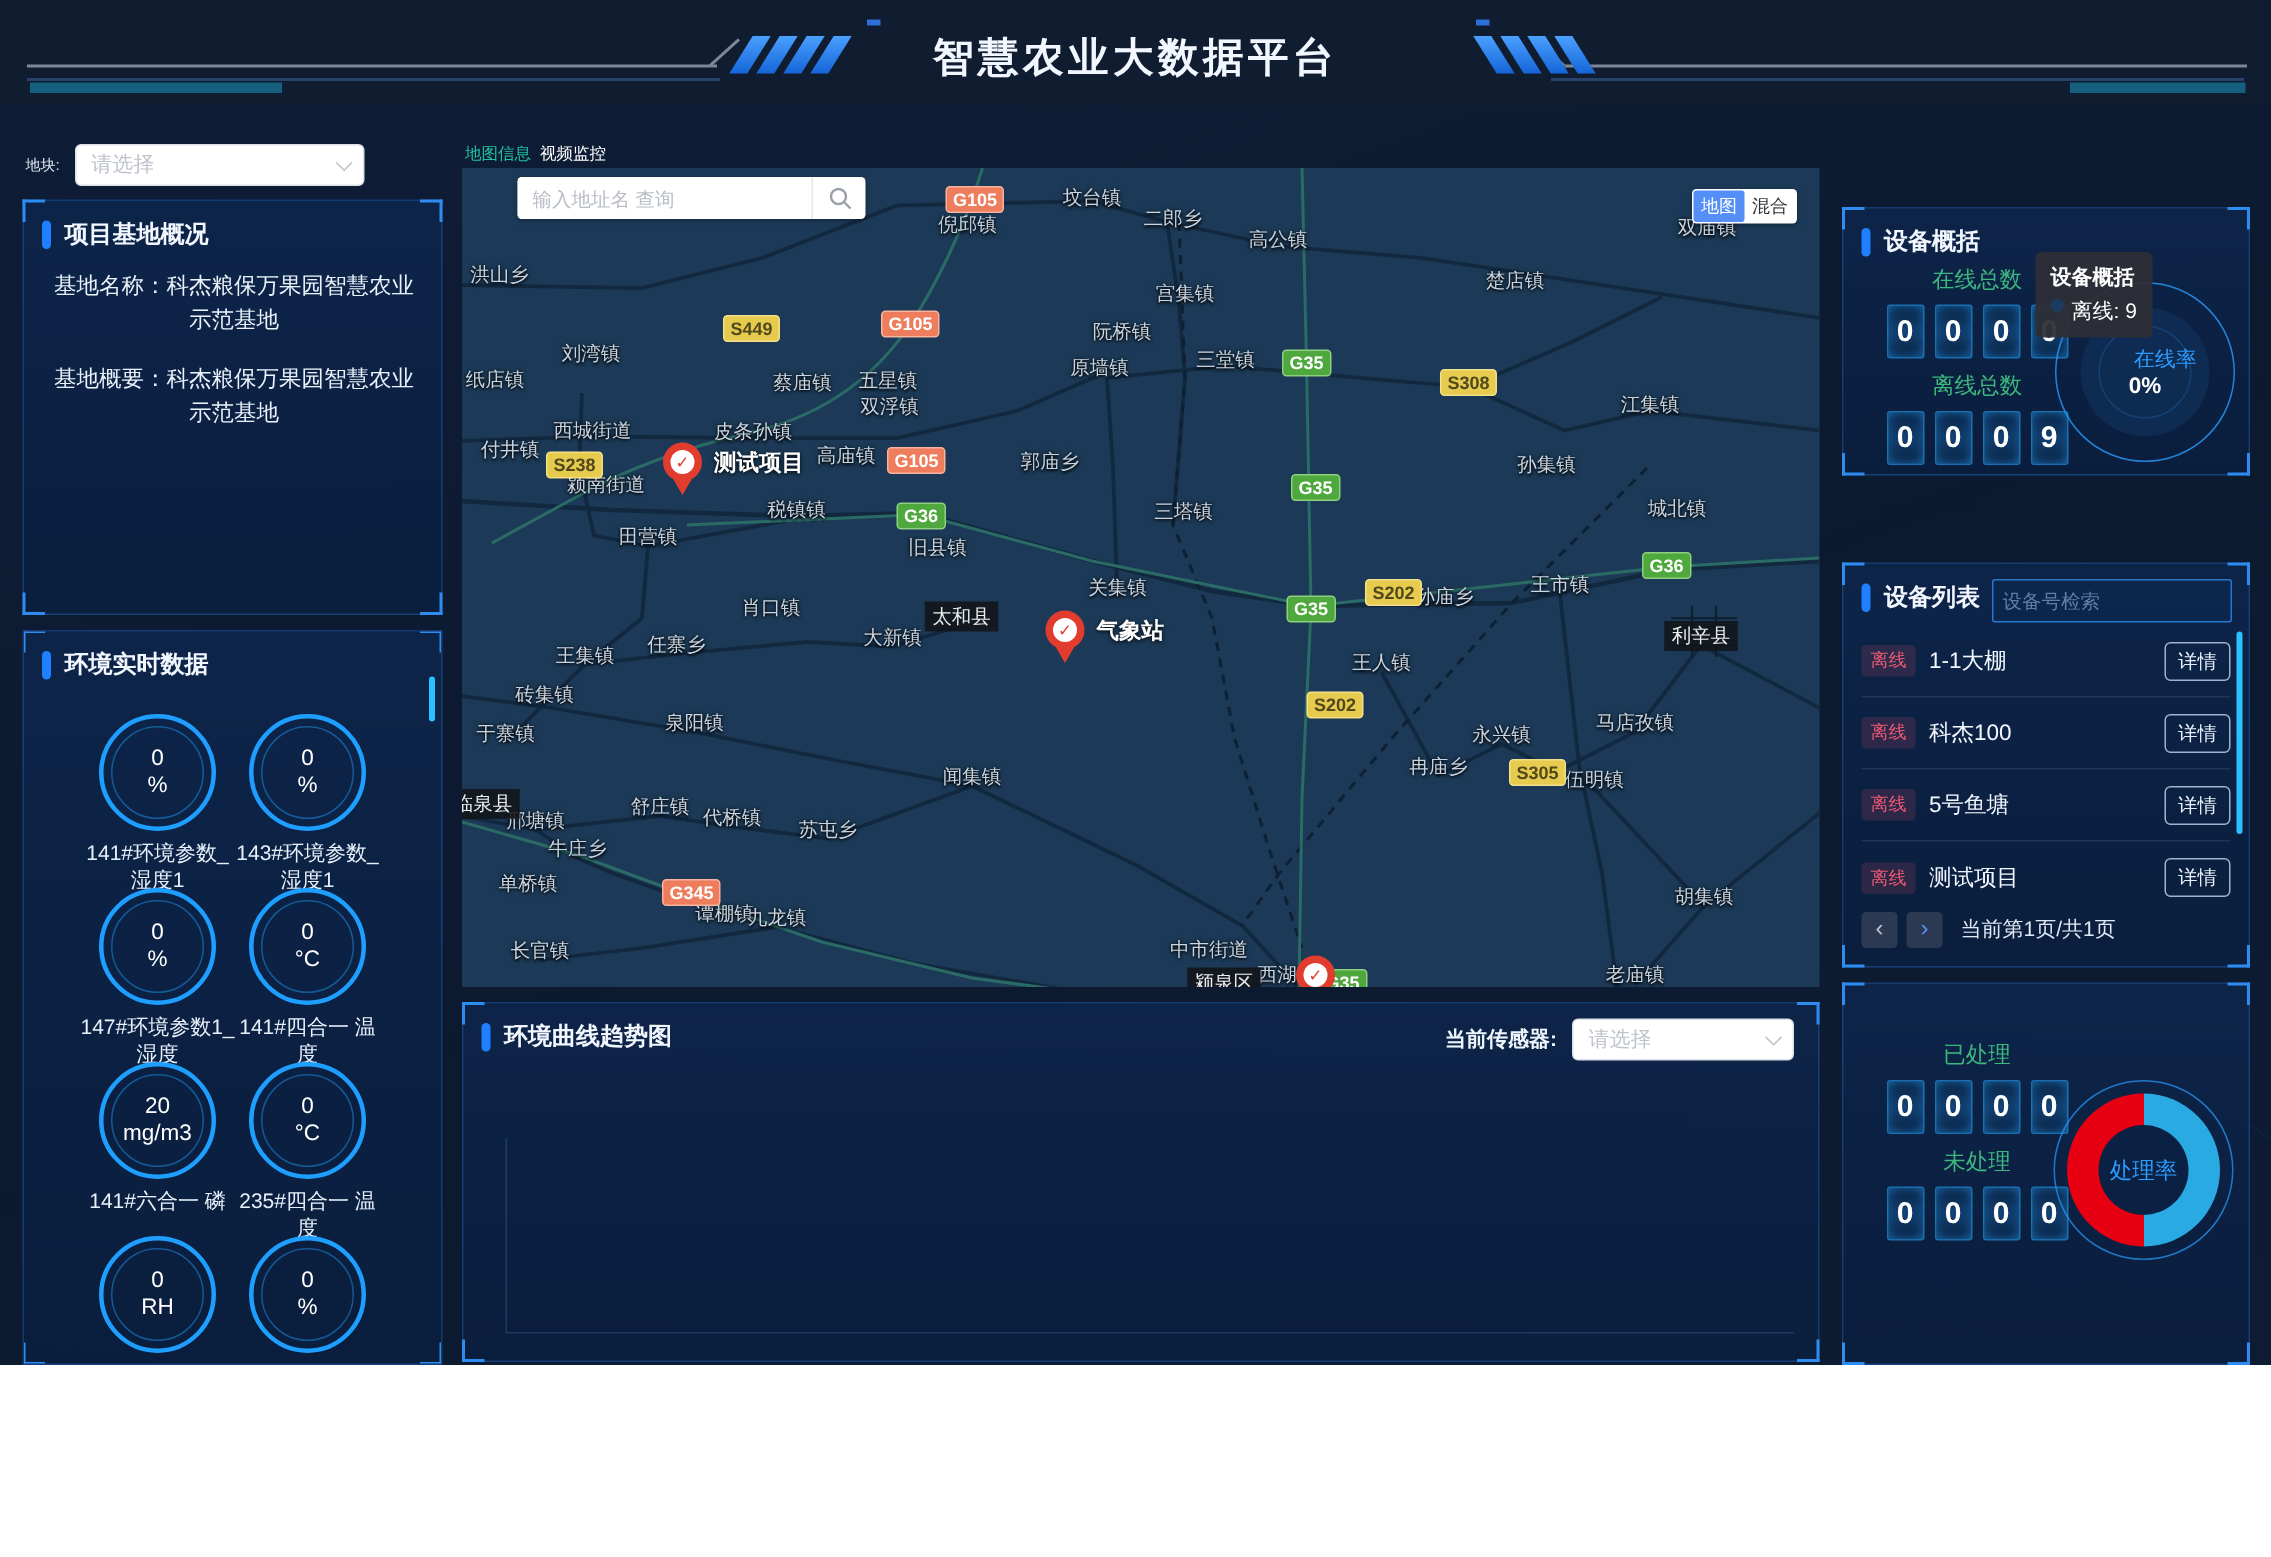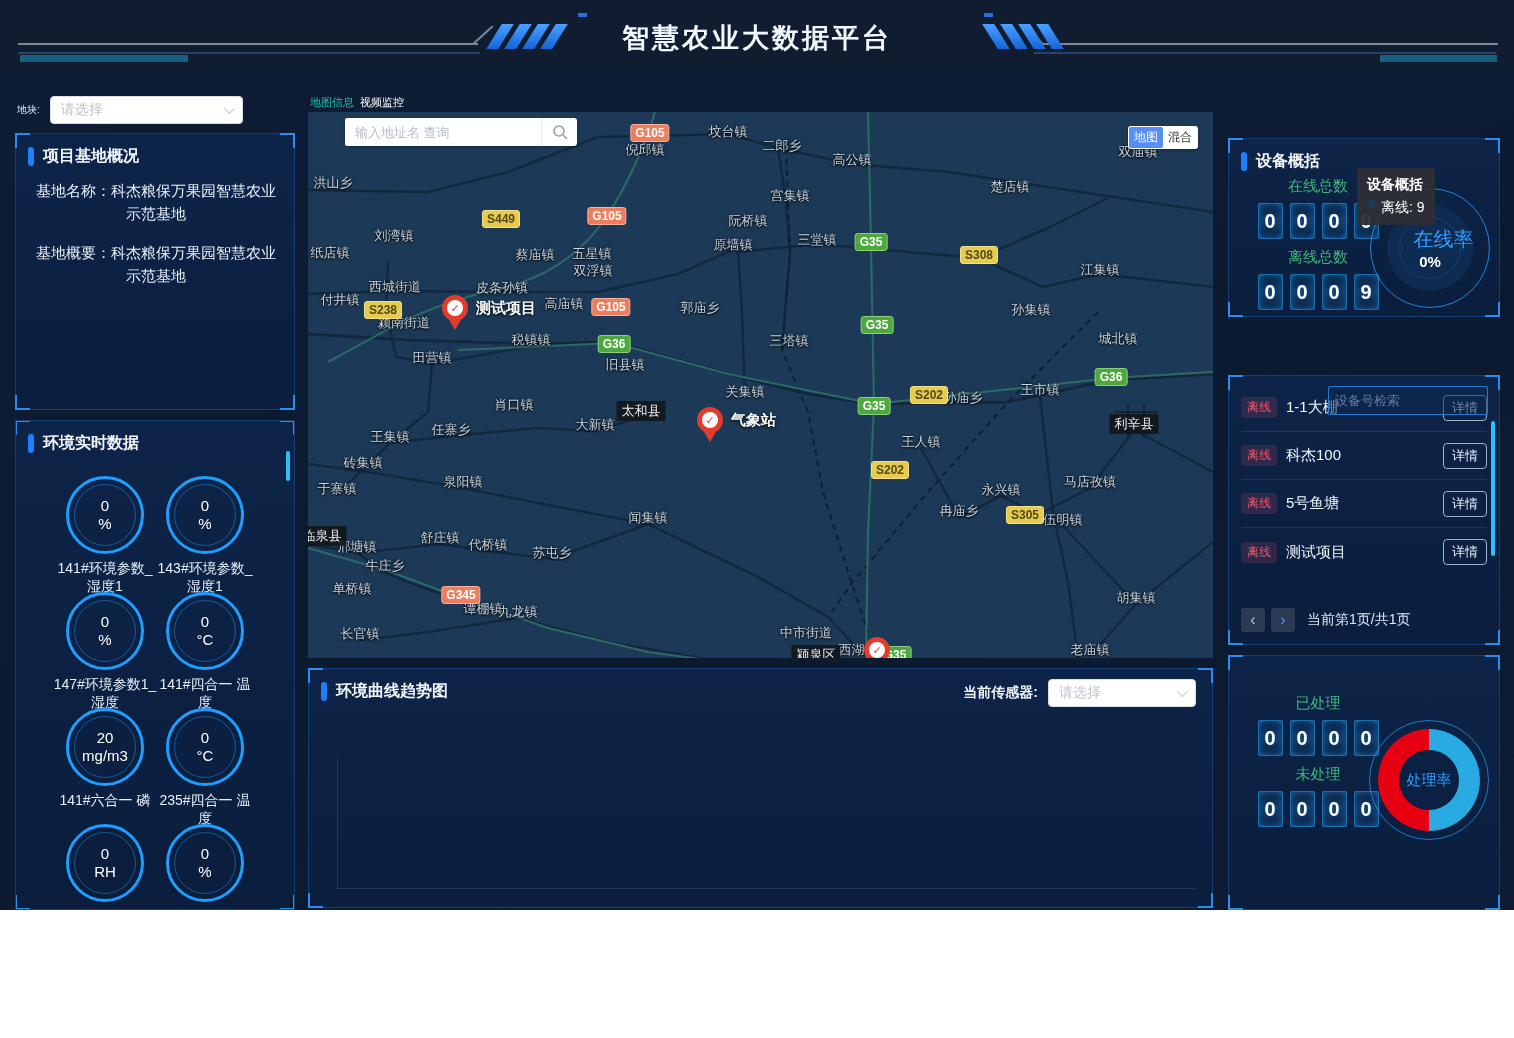--- a/index.html
+++ b/index.html
@@ -123,21 +123,21 @@
     font-size:20px;font-weight:bold;border-radius:2px;border:1px solid rgba(41,166,255,.6);
     background:radial-gradient(circle at 50% 50%,rgba(41,166,255,.3),rgba(8,28,60,.95) 72%);
     box-shadow:inset 0 0 9px rgba(41,166,255,.6);}
   .rate-circle{position:absolute;left:141px;top:49px;width:120px;height:120px;border-radius:50%;
     border:1px solid rgba(41,156,255,.8);display:flex;flex-direction:column;align-items:center;
     justify-content:center;}
   .rate-circle::before{content:"";position:absolute;inset:16px;border-radius:50%;
     background:rgba(18,52,96,.55);}
   .rate-circle::after{content:"";position:absolute;inset:28px;border-radius:50%;
     border:1px solid rgba(41,156,255,.2);}
-  .rate-label{color:var(--rate_text);font-size:20px;z-index:1;margin-left:27px;}
+  .rate-label{color:var(--rate_text);font-size:14px;z-index:1;margin-left:27px;}
   .rate-value{color:#fff;font-size:15px;font-weight:bold;z-index:1;}
   .tooltip{position:absolute;left:128px;top:29px;z-index:3;background:rgba(46,47,53,.94);border-radius:4px;
     padding:8px 10px;color:#fff;}
   .tooltip-title{font-size:14px;font-weight:bold;}
   .tooltip-line{display:flex;gap:5px;font-size:14px;margin-top:5px;}
   .tooltip-dot{width:9px;height:9px;border-radius:50%;background:#1d3a5f;}
 
   .list-panel{left:1228px;top:375px;width:272px;height:270px;}
   .dev-search{position:absolute;left:99px;top:10px;width:160px;height:29px;display:flex;align-items:center;
     border:1px solid rgba(45,140,240,.8);background:rgba(13,40,80,.55);border-radius:2px;}
@@ -512,20 +512,24 @@
         <span>离线: 9</span>
       </div>
     </div>
   </section>
 
   <section class="panel list-panel">
     <span class="corner tl"></span>
       <span class="corner tr"></span>
       <span class="corner bl"></span>
       <span class="corner br"></span>
+    <div class="panel-title">
+      <span class="title-bar"></span>
+      <span>设备列表</span>
+    </div>
     <div class="dev-search">
       <input placeholder="设备号检索" style="">
       <svg width="16" height="16" viewBox="0 0 16 16" style="margin-right:6px">
         <circle cx="7" cy="7" r="5" fill="none" stroke="#2d8cf0" stroke-width="1.6"></circle>
         <line x1="11" y1="11" x2="15" y2="15" stroke="#2d8cf0" stroke-width="1.6"></line>
       </svg>
     </div>
     <div class="mini-scroll list-scroll"></div>
     <div class="device-rows" id="device-rows">
   <div class="device-row">

